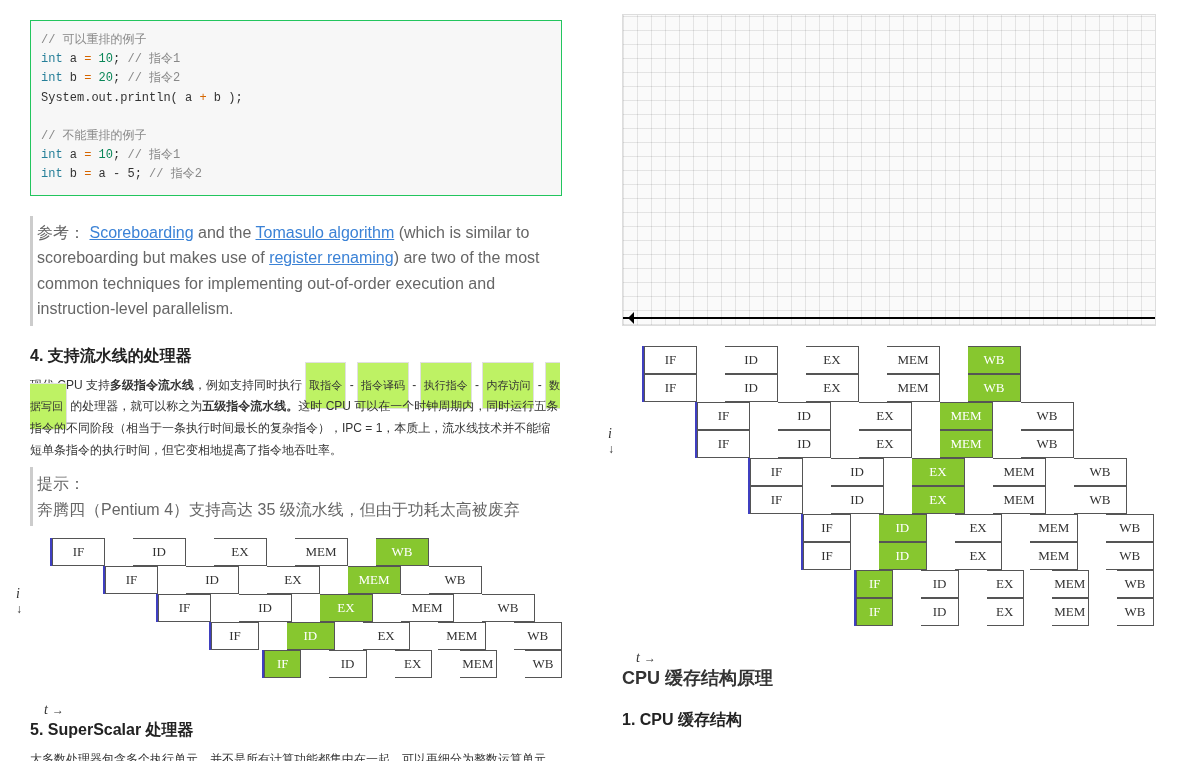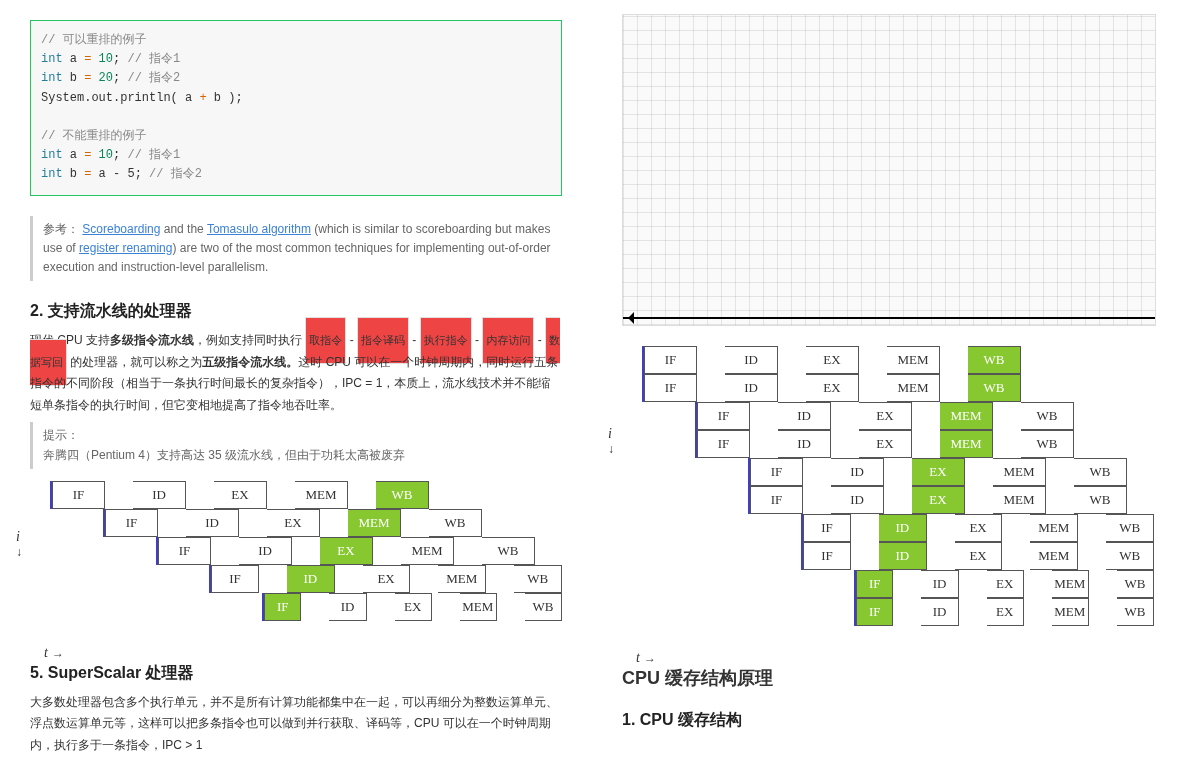--- a/index.html
+++ b/index.html
@@ -30,24 +30,24 @@
     overflow-x: auto;
     margin: 0 0 20px 0;
   }
   .cm-comment { color: #888; }
   .cm-type { color: #267f99; }
   .cm-op { color: #d66600; }
   .cm-num { color: #098658; }
 
   .quote {
     border-left: 3px solid #ccc;
-    padding: 4px 10px;
+    padding: 4px 4px;
     margin: 4px 0;
     color: #666;
-    font-size: 12px;
+    font-size: 16px;
     line-height: 1.6;
   }
   .quote a { color: #3b82d6; text-decoration: underline; }
 
   h2.sec {
     font-size: 16px;
     font-weight: 700;
     margin: 20px 0 8px 0;
     color: #222;
   }
@@ -55,21 +55,21 @@
     font-size: 18px;
     font-weight: 700;
     margin: 18px 0 11px 0;
   }
   p.body {
     font-size: 12px;
     line-height: 1.8;
     margin: 6px 0;
   }
   p.body code.inline {
-    background: #ef4444;
+    background: #bef264;
     border: 1px solid #e0e0e0;
     padding: 16px 3px;
     font-family: Consolas, monospace;
     font-size: 11px;
   }
   b.hl { font-weight: 700; }
 
   
   .pipe-wrap { position: relative; margin-top: 12px; }
   .pipe-axis-i {
@@ -160,21 +160,21 @@
 
 <span class="cm-comment">// 不能重排的例子</span>
 <span class="cm-type">int</span><span> a </span><span class="cm-op">=</span><span class="cm-num"> 10</span><span>; </span><span class="cm-comment">// 指令1</span>
 <span class="cm-type">int</span><span> b </span><span class="cm-op">=</span><span> a - 5</span><span>; </span><span class="cm-comment">// 指令2</span></pre>
 
   <div class="quote">
     <span>参考：</span>
     <a href="#">Scoreboarding</a><span> and the </span><a href="#">Tomasulo algorithm</a><span> (which is similar to scoreboarding but makes use of </span><a href="#">register renaming</a><span>) are two of the most common techniques for implementing out-of-order execution and instruction-level parallelism.</span>
   </div>
 
-  <h2 class="sec">2. 支持流水线的处理器</h2>
+  <h2 class="sec">4. 支持流水线的处理器</h2>
   <p class="body">
     <span>现代 CPU 支持</span><b class="hl">多级指令流水线</b><span>，例如支持同时执行 </span><code class="inline">取指令</code> - <code class="inline">指令译码</code> - <code class="inline">执行指令</code> - <code class="inline">内存访问</code> - <code class="inline">数据写回</code><span> 的处理器，就可以称之为</span><b class="hl">五级指令流水线。</b><span>这时 CPU 可以在一个时钟周期内，同时运行五条指令的不同阶段（相当于一条执行时间最长的复杂指令），IPC = 1，本质上，流水线技术并不能缩短单条指令的执行时间，但它变相地提高了指令地吞吐率。</span>
   </p>
   <div class="quote">
     <div>提示：</div>
     <div>奔腾四（Pentium 4）支持高达 35 级流水线，但由于功耗太高被废弃</div>
   </div>
 
   <div class="pipe-wrap" style="padding-left:20px; padding-bottom:22px;">
     <span class="pipe-axis-i">i</span>

